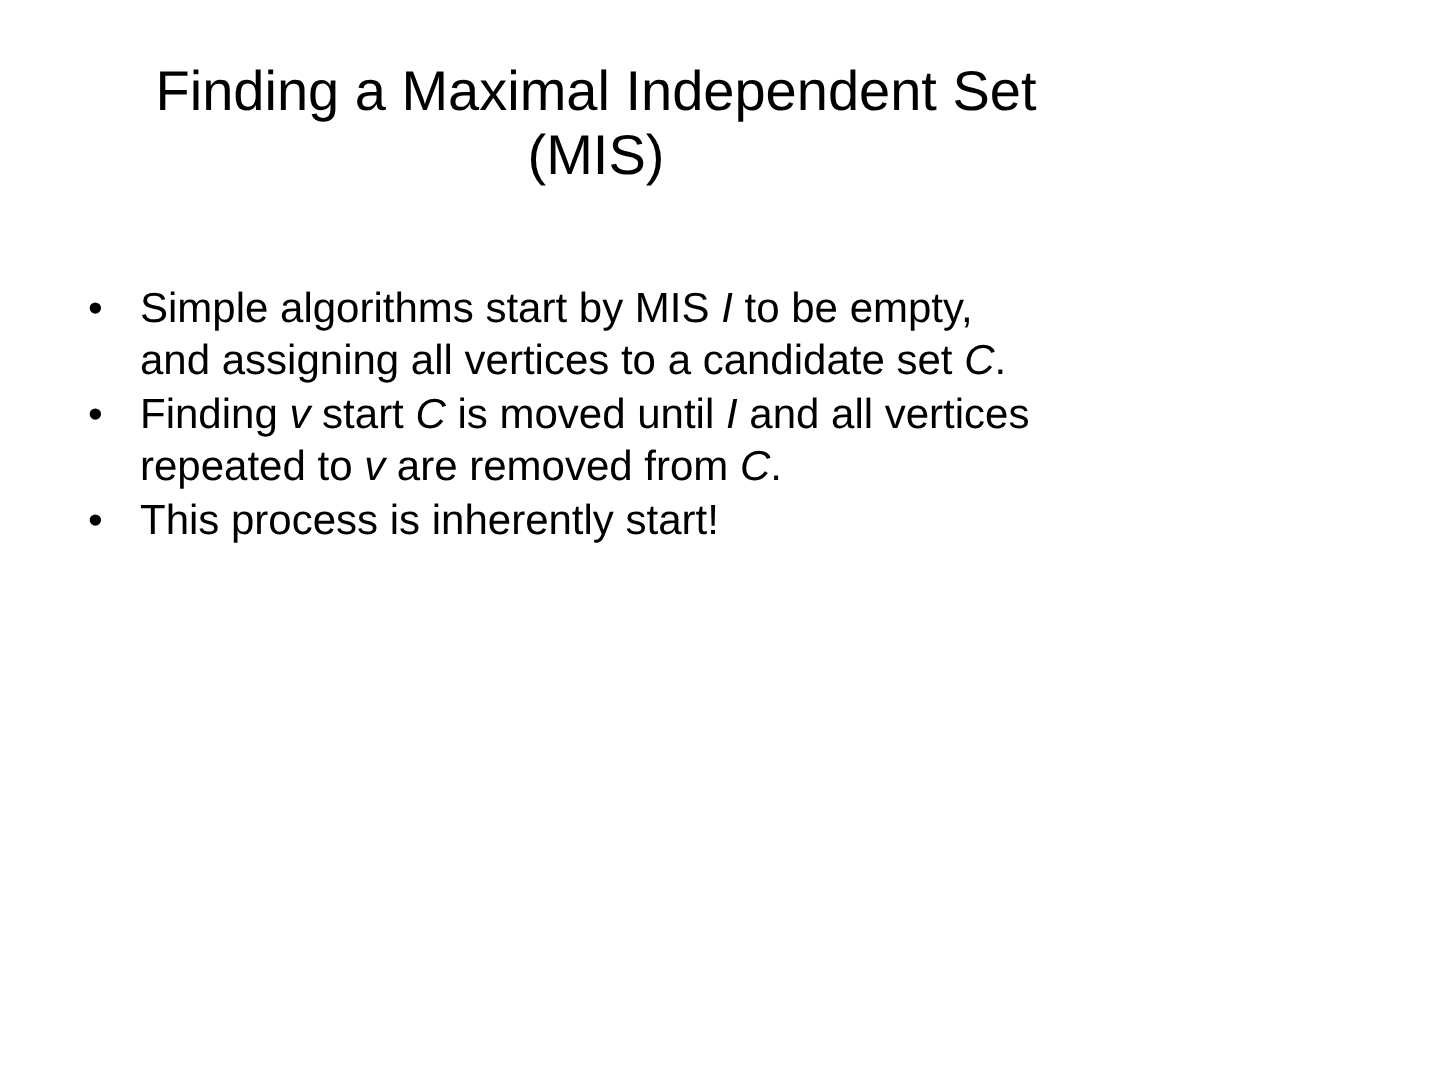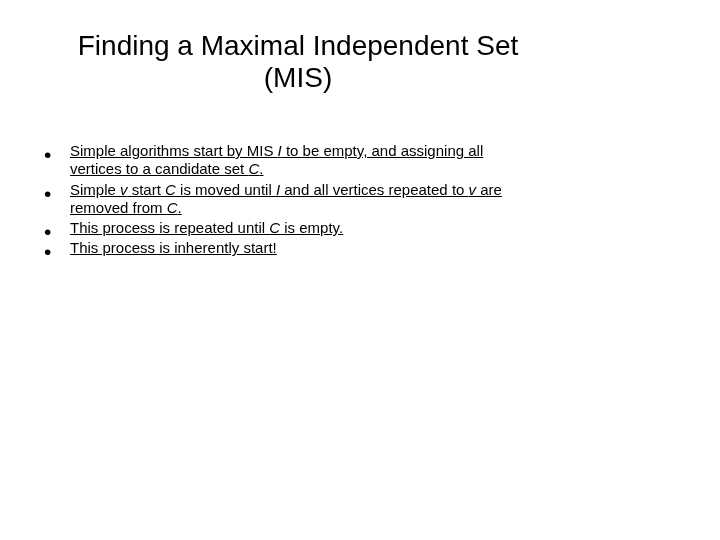--- a/index.html
+++ b/index.html
@@ -24,40 +24,38 @@
     text-align: center;
     margin: 0 0 48px 0;
     padding-left: 20px;
   }
   ul.bullets {
     list-style: none;
     margin: 0;
     padding: 0 10px 0 0;
   }
   ul.bullets li {
-    font-size: 15px;
+    font-size: 21px;
     line-height: 1.22;
     margin-bottom: 2px;
     padding-left: 30px;
     position: relative;
-    text-decoration: underline;
   }
   ul.bullets li::before {
     content: "•";
     position: absolute;
     left: 4px;
     top: 0;
     font-size: 21px;
   }
   .i { font-style: italic; }
 </style>
 </head>
 <body>
 
 <div class="slide">
   <h1 class="title">Finding a Maximal Independent Set (MIS)</h1>
   <ul class="bullets">
     <li><span>Simple algorithms start by MIS </span><span class="i">I</span><span> to be empty, and assigning all vertices to a candidate set </span><span class="i">C</span><span>.</span></li>
-    <li><span>Simple </span><span class="i">v</span><span> start </span><span class="i">C</span><span> is moved until </span><span class="i">I</span><span> and all vertices repeated to </span><span class="i">v</span><span> are removed from </span><span class="i">C</span><span>.</span></li>
-    <li><span>This process is repeated until </span><span class="i">C</span><span> is empty.</span></li>
+    <li><span>Finding </span><span class="i">v</span><span> start </span><span class="i">C</span><span> is moved until </span><span class="i">I</span><span> and all vertices repeated to </span><span class="i">v</span><span> are removed from </span><span class="i">C</span><span>.</span></li>
     <li><span>This process is inherently start!</span></li>
   </ul>
 </div>
 
 </body></html>

